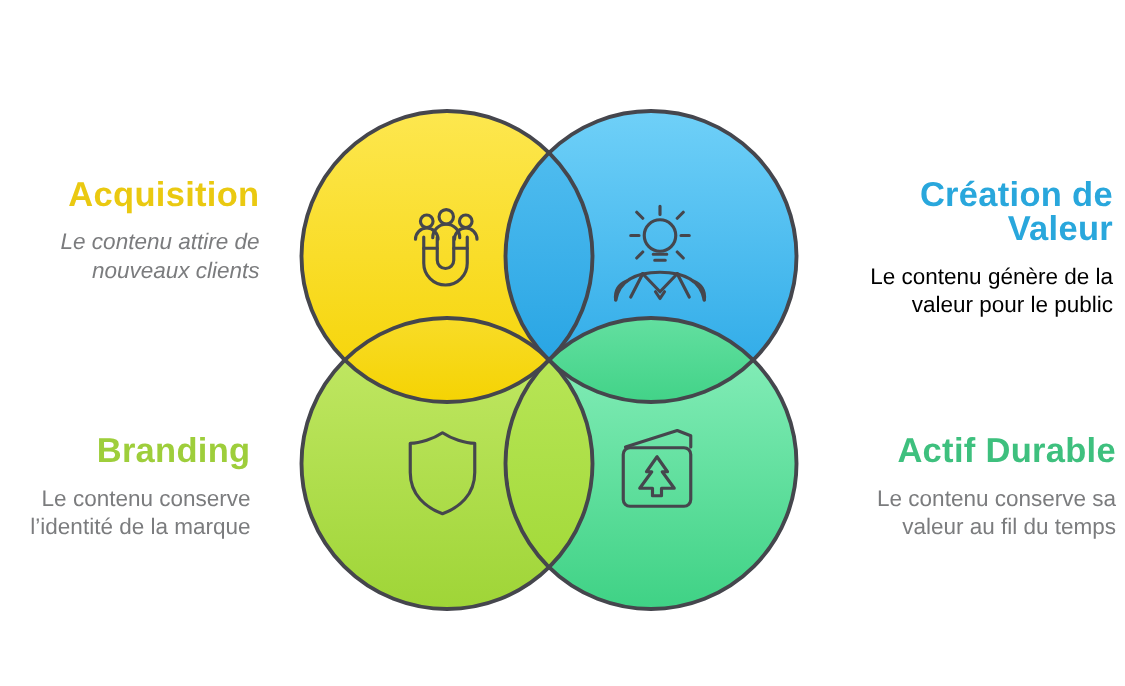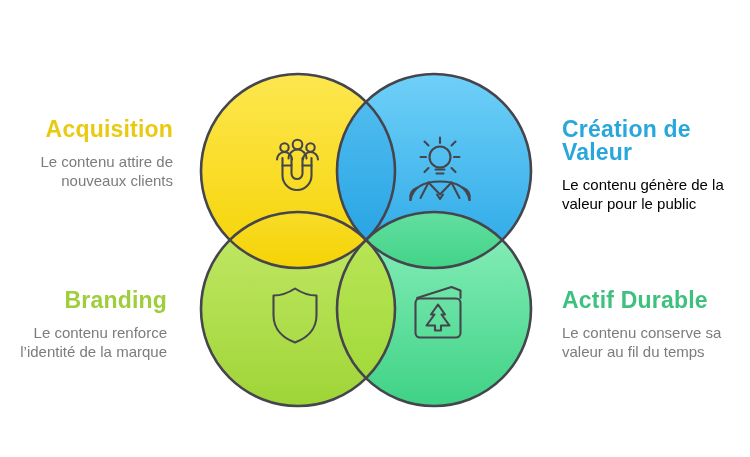--- a/index.html
+++ b/index.html
@@ -5,21 +5,21 @@
   html, body { margin: 0; padding: 0; }
   body {
     width: 750px; height: 457px;
     background: #ffffff;
     font-family: "Liberation Sans", sans-serif;
     position: relative;
     overflow: hidden;
   }
   .canvas { position: absolute; inset: 0; }
   svg.venn { position: absolute; left: 0; top: 0; }
-  .quad-label { position: absolute; }
+  .quad-label { position: absolute; text-align: right; }
   .quad-label.align-right { text-align: right; }
   .quad-title {
     margin: 0;
     font-size: 23px;
     font-weight: bold;
     line-height: 23px;
     letter-spacing: .2px;
   }
   .quad-desc {
     margin: 11px 0 0 0;
@@ -127,33 +127,33 @@
 
     <g class="icon" stroke="#45464D">
       <path d="M417,298 L451.5,287 L460.5,290.5 L460.5,298"></path>
       <rect x="415.5" y="298.5" width="45" height="39" rx="4.5"></rect>
       <path d="M438,304.5 L431,314.5 H434.5 L426.5,325.5 H435 V330.5 H441 V325.5 H449.5 L441.5,314.5 H445 Z"></path>
     </g>
   </svg>
 
   <div class="quad-label label-tl align-right">
     <h3 class="quad-title" style="color: rgb(234, 201, 17);">Acquisition</h3>
-    <p class="quad-desc" style="color: rgb(123, 124, 126);">Le contenu attire de
+    <p class="quad-desc" style="color: rgb(123, 124, 126); font-style: italic;">Le contenu attire de
 nouveaux clients</p>
   </div>
 
   <div class="quad-label label-tr">
     <h3 class="quad-title" style="color: rgb(41, 167, 220);">Création de Valeur</h3>
     <p class="quad-desc" style="color: #000000;">Le contenu génère de la
 valeur pour le public</p>
   </div>
 
   <div class="quad-label label-bl align-right">
     <h3 class="quad-title" style="color: rgb(158, 206, 59);">Branding</h3>
-    <p class="quad-desc" style="color: rgb(123, 124, 126);">Le contenu renforce
+    <p class="quad-desc" style="color: rgb(123, 124, 126);">Le contenu conserve
 l’identité de la marque</p>
   </div>
 
   <div class="quad-label label-br">
     <h3 class="quad-title" style="color: rgb(62, 192, 126);">Actif Durable</h3>
     <p class="quad-desc" style="color: rgb(123, 124, 126);">Le contenu conserve sa
 valeur au fil du temps</p>
   </div>
 
 </div>

